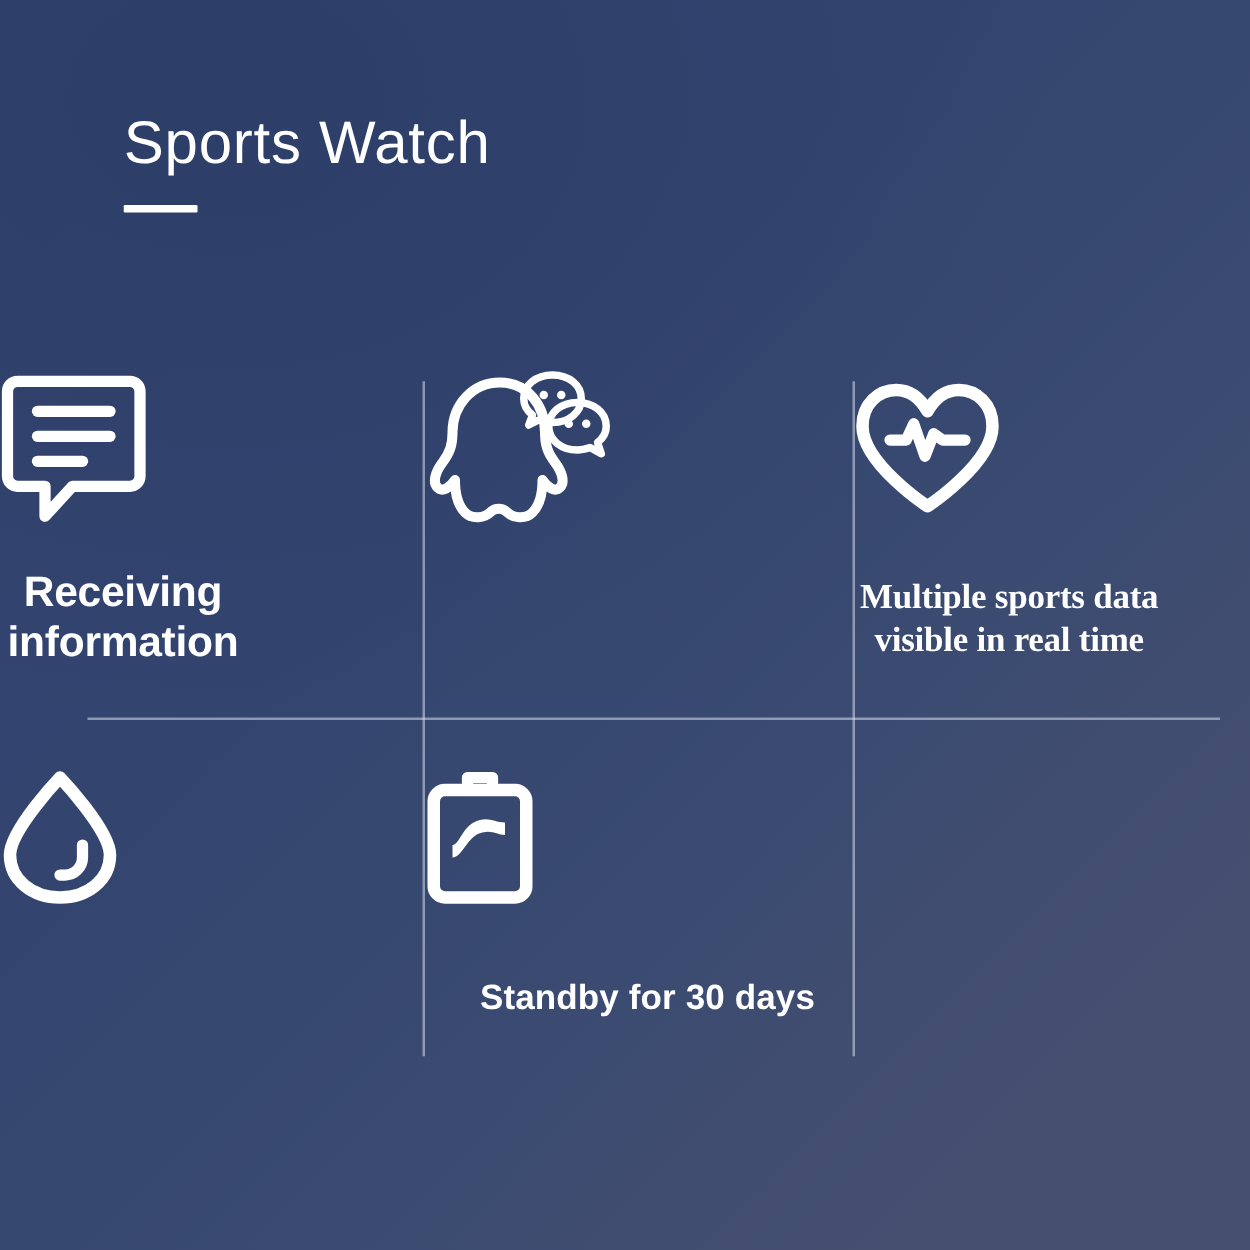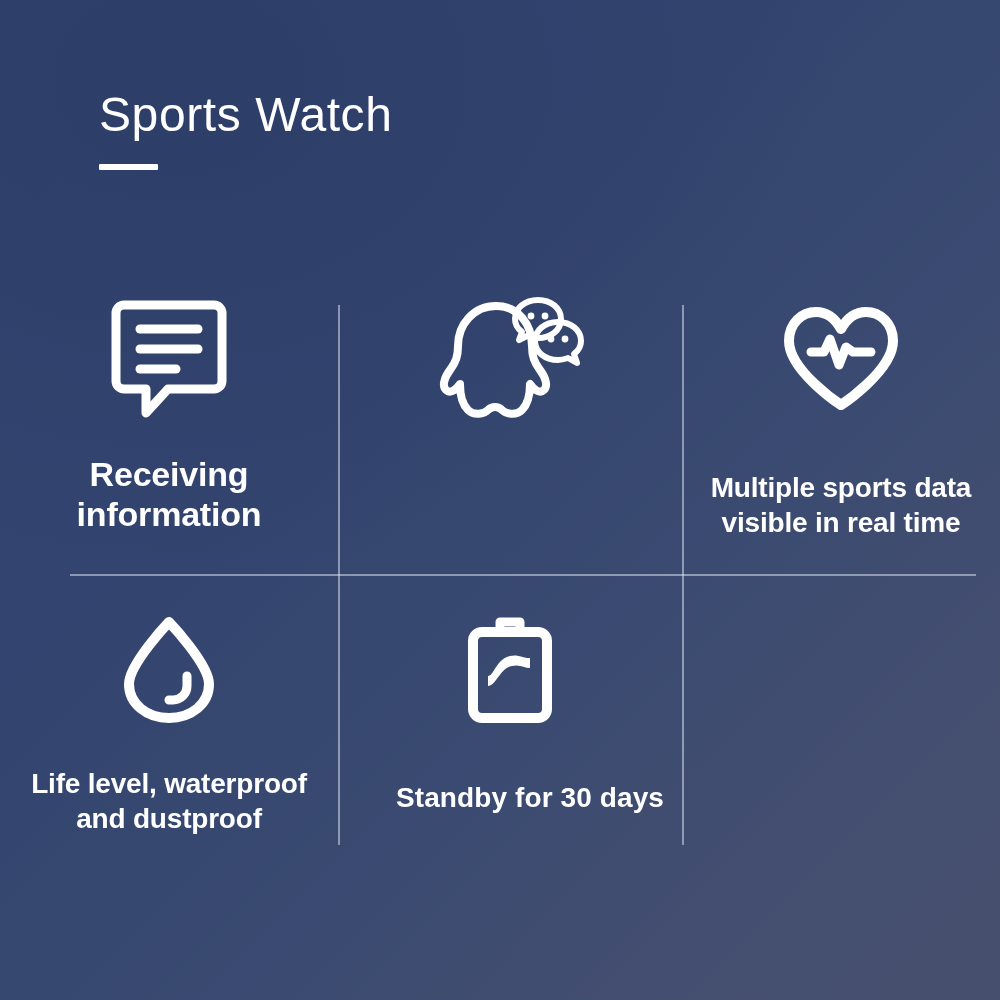--- a/index.html
+++ b/index.html
@@ -73,21 +73,21 @@
     display: grid;
     grid-template-columns: 338px 344px 318px;
     grid-template-rows: 306px 294px;
     z-index: 3;
   }
 
   .cell {
     position: relative;
     display: flex;
     flex-direction: column;
-    align-items: center;
+    align-items: flex-start;
   }
 
   .icon-wrap {
     display: flex;
     align-items: center;
     justify-content: center;
     height: 140px;
   }
   .cell .icon-wrap { margin-top: 22px; }
   .row2 .icon-wrap { margin-top: 26px; }
@@ -105,21 +105,21 @@
   }
   .caption.alt {
     font-weight: 700;
     font-size: 28px;
     letter-spacing: 0.1px;
   }
 
   
   .c1 .caption { margin-top: 24px; font-size: 34px; line-height: 1.18; }
   .c2 .caption { margin-top: 24px; font-size: 33px; line-height: 1.2; letter-spacing: 0.5px; }
-  .c3 .caption { margin-top: 40px; font-size: 28px; line-height: 1.26; }
+  .c3 .caption { margin-top: 30px; font-size: 28px; line-height: 1.26; font-family: Liberation Serif, serif; }
   .c4 .caption { margin-top: 26px; font-size: 28px; line-height: 1.26; }
   .c5 .caption { margin-top: 26px; font-size: 28px; line-height: 1.26; }
   .c6 .caption { margin-top: 40px; margin-left: 40px; }
 
   
   .divider {
     position: absolute;
     background: rgba(222,228,242,0.52);
     z-index: 2;
   }
@@ -231,22 +231,20 @@
       <div class="icon-wrap">
         <svg width="96" height="112" viewBox="0 0 96 112" aria-hidden="true">
           <path class="stroke" stroke-width="10" d="M48 8
                    C 48 8 88 50 88 70
                    C 88 90 70 104 48 104
                    C 26 104 8 90 8 70
                    C 8 50 48 8 48 8 Z"></path>
           <path class="stroke" stroke-width="9" d="M66 62 V72 a14 14 0 0 1 -14 14 H48"></path>
         </svg>
       </div>
-      <div class="caption">Life level, waterproof
-and dustproof</div>
     </div>
 
     <div class="cell c6 row2">
       <div class="icon-wrap">
         <svg width="92" height="112" viewBox="0 0 92 112" aria-hidden="true">
           <path class="stroke" stroke-width="9" d="M36 8 H56 V18 H36 Z"></path>
           <rect class="stroke" stroke-width="10" x="9" y="18" width="74" height="86" rx="9"></rect>
           <path class="fillw" d="M24 72
                    C 32 72 36 54 48 52
                    C 56 50 60 54 66 54

